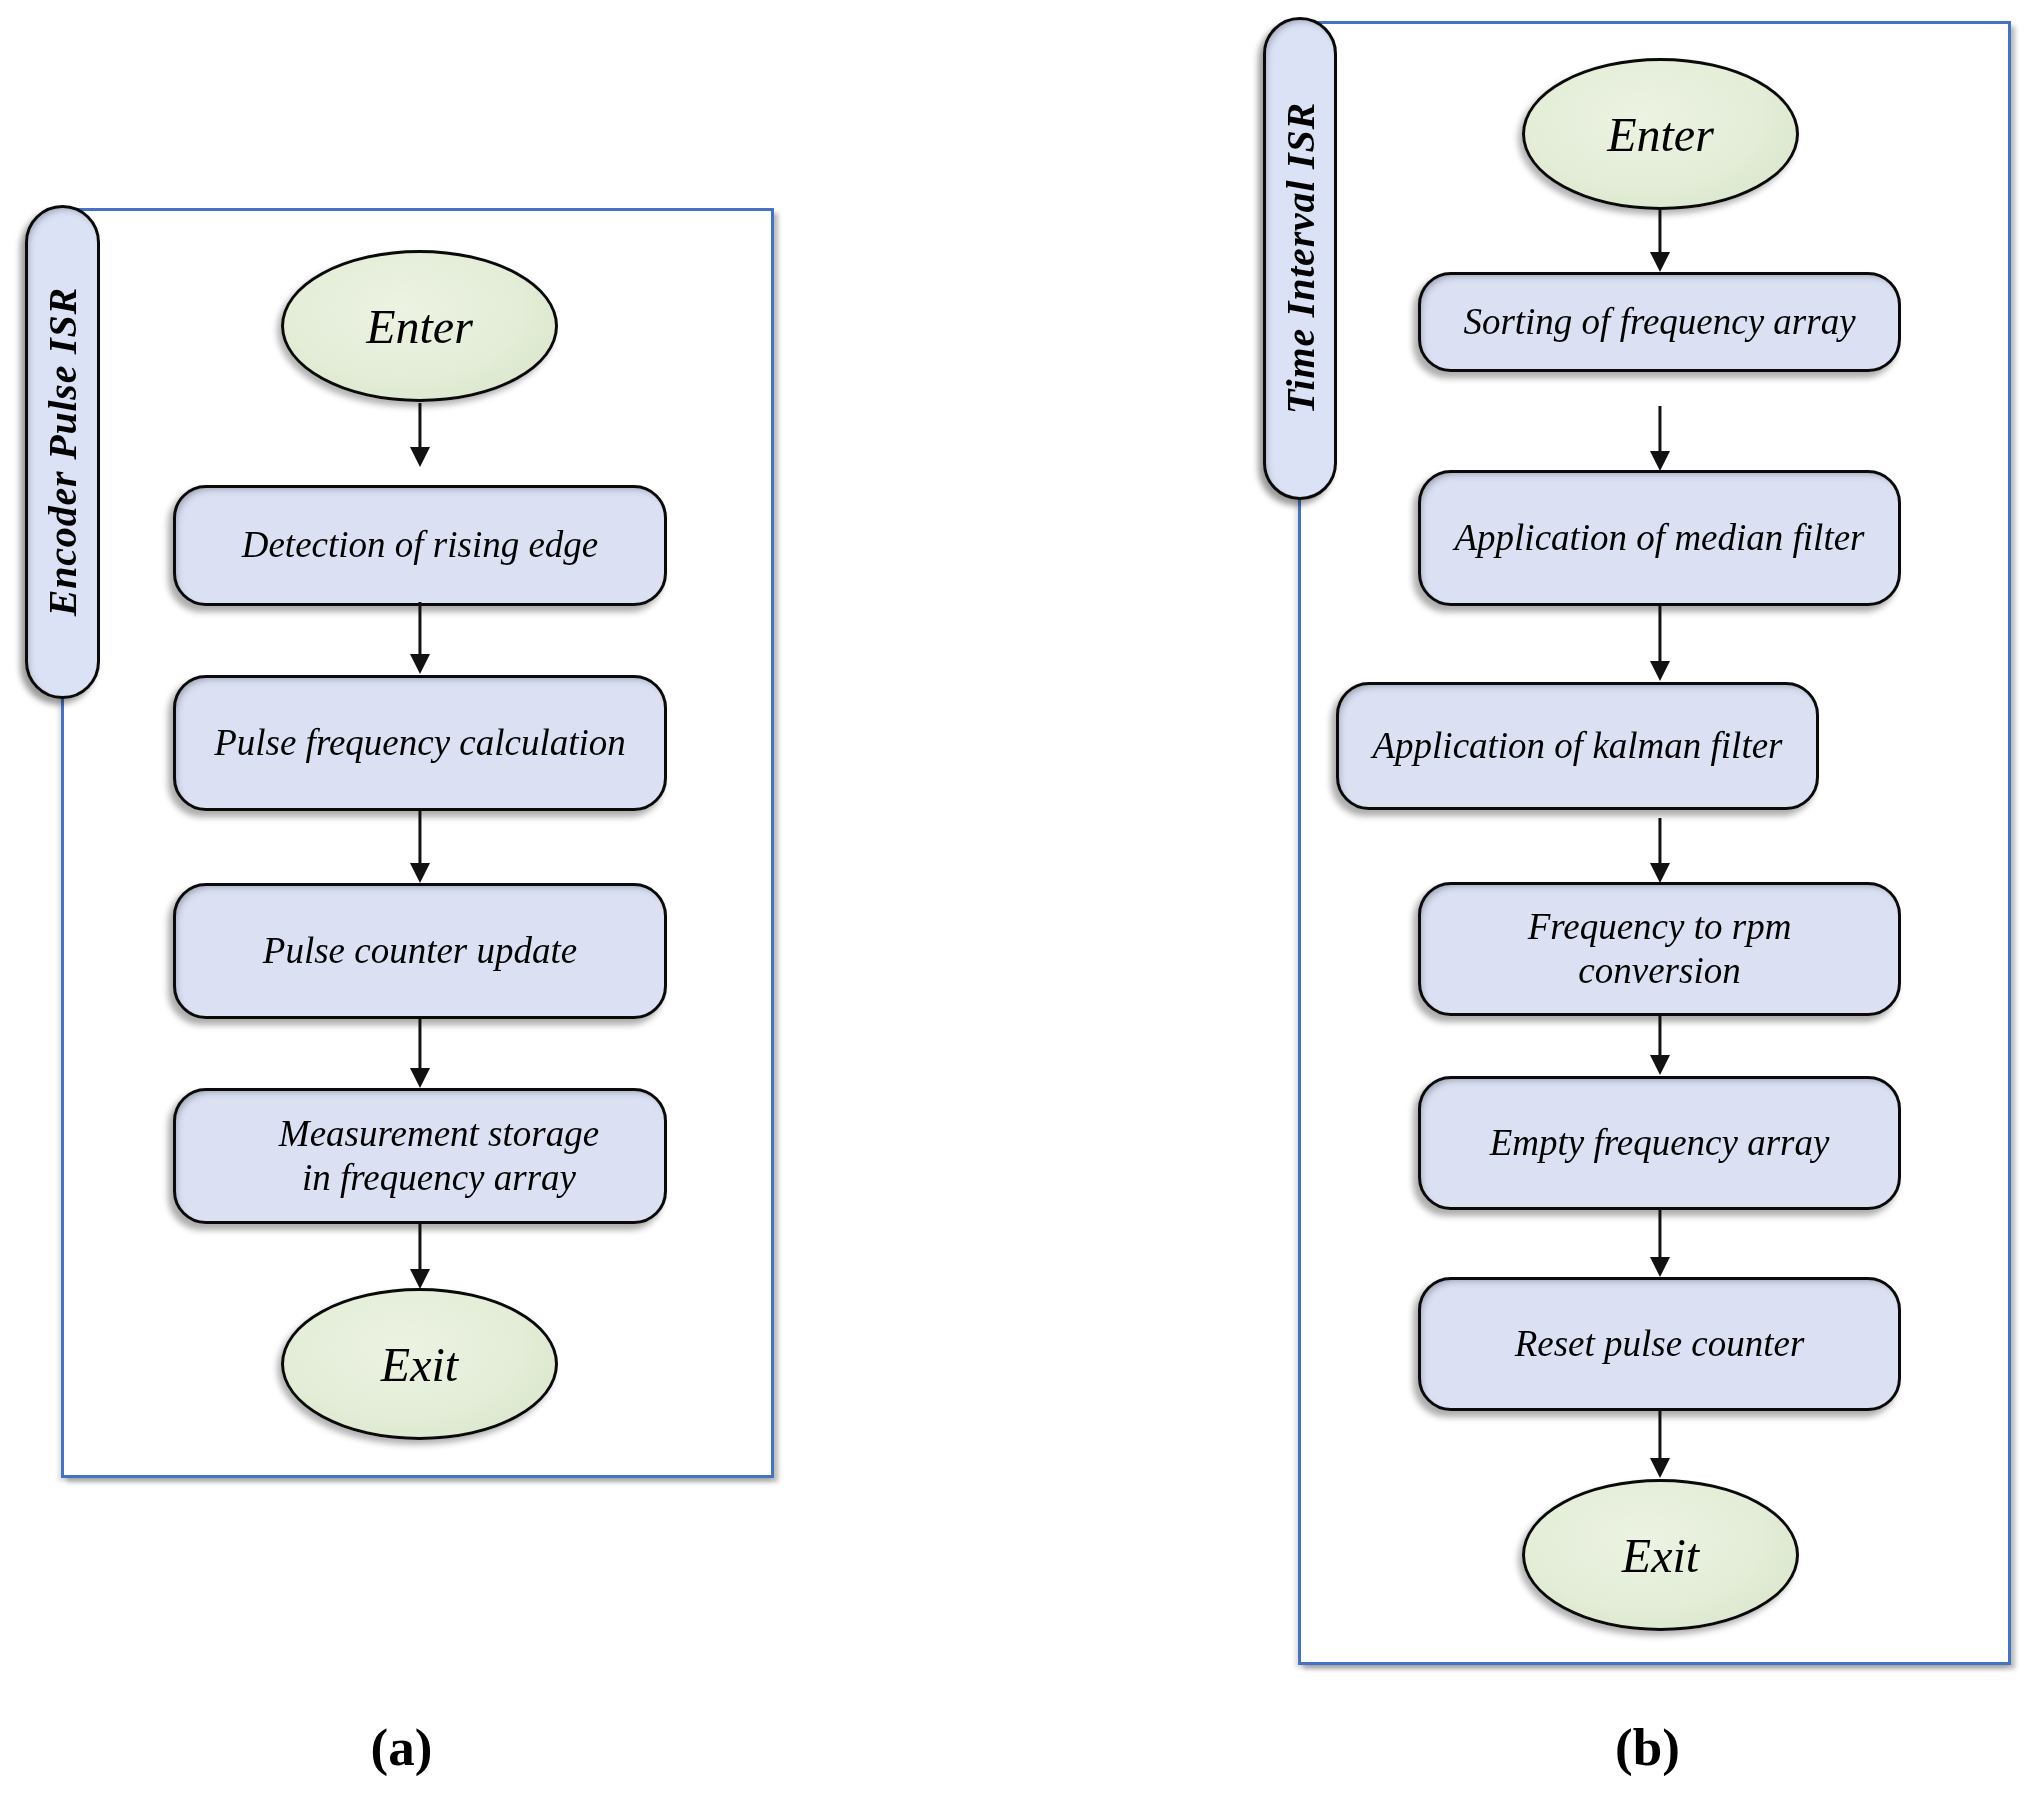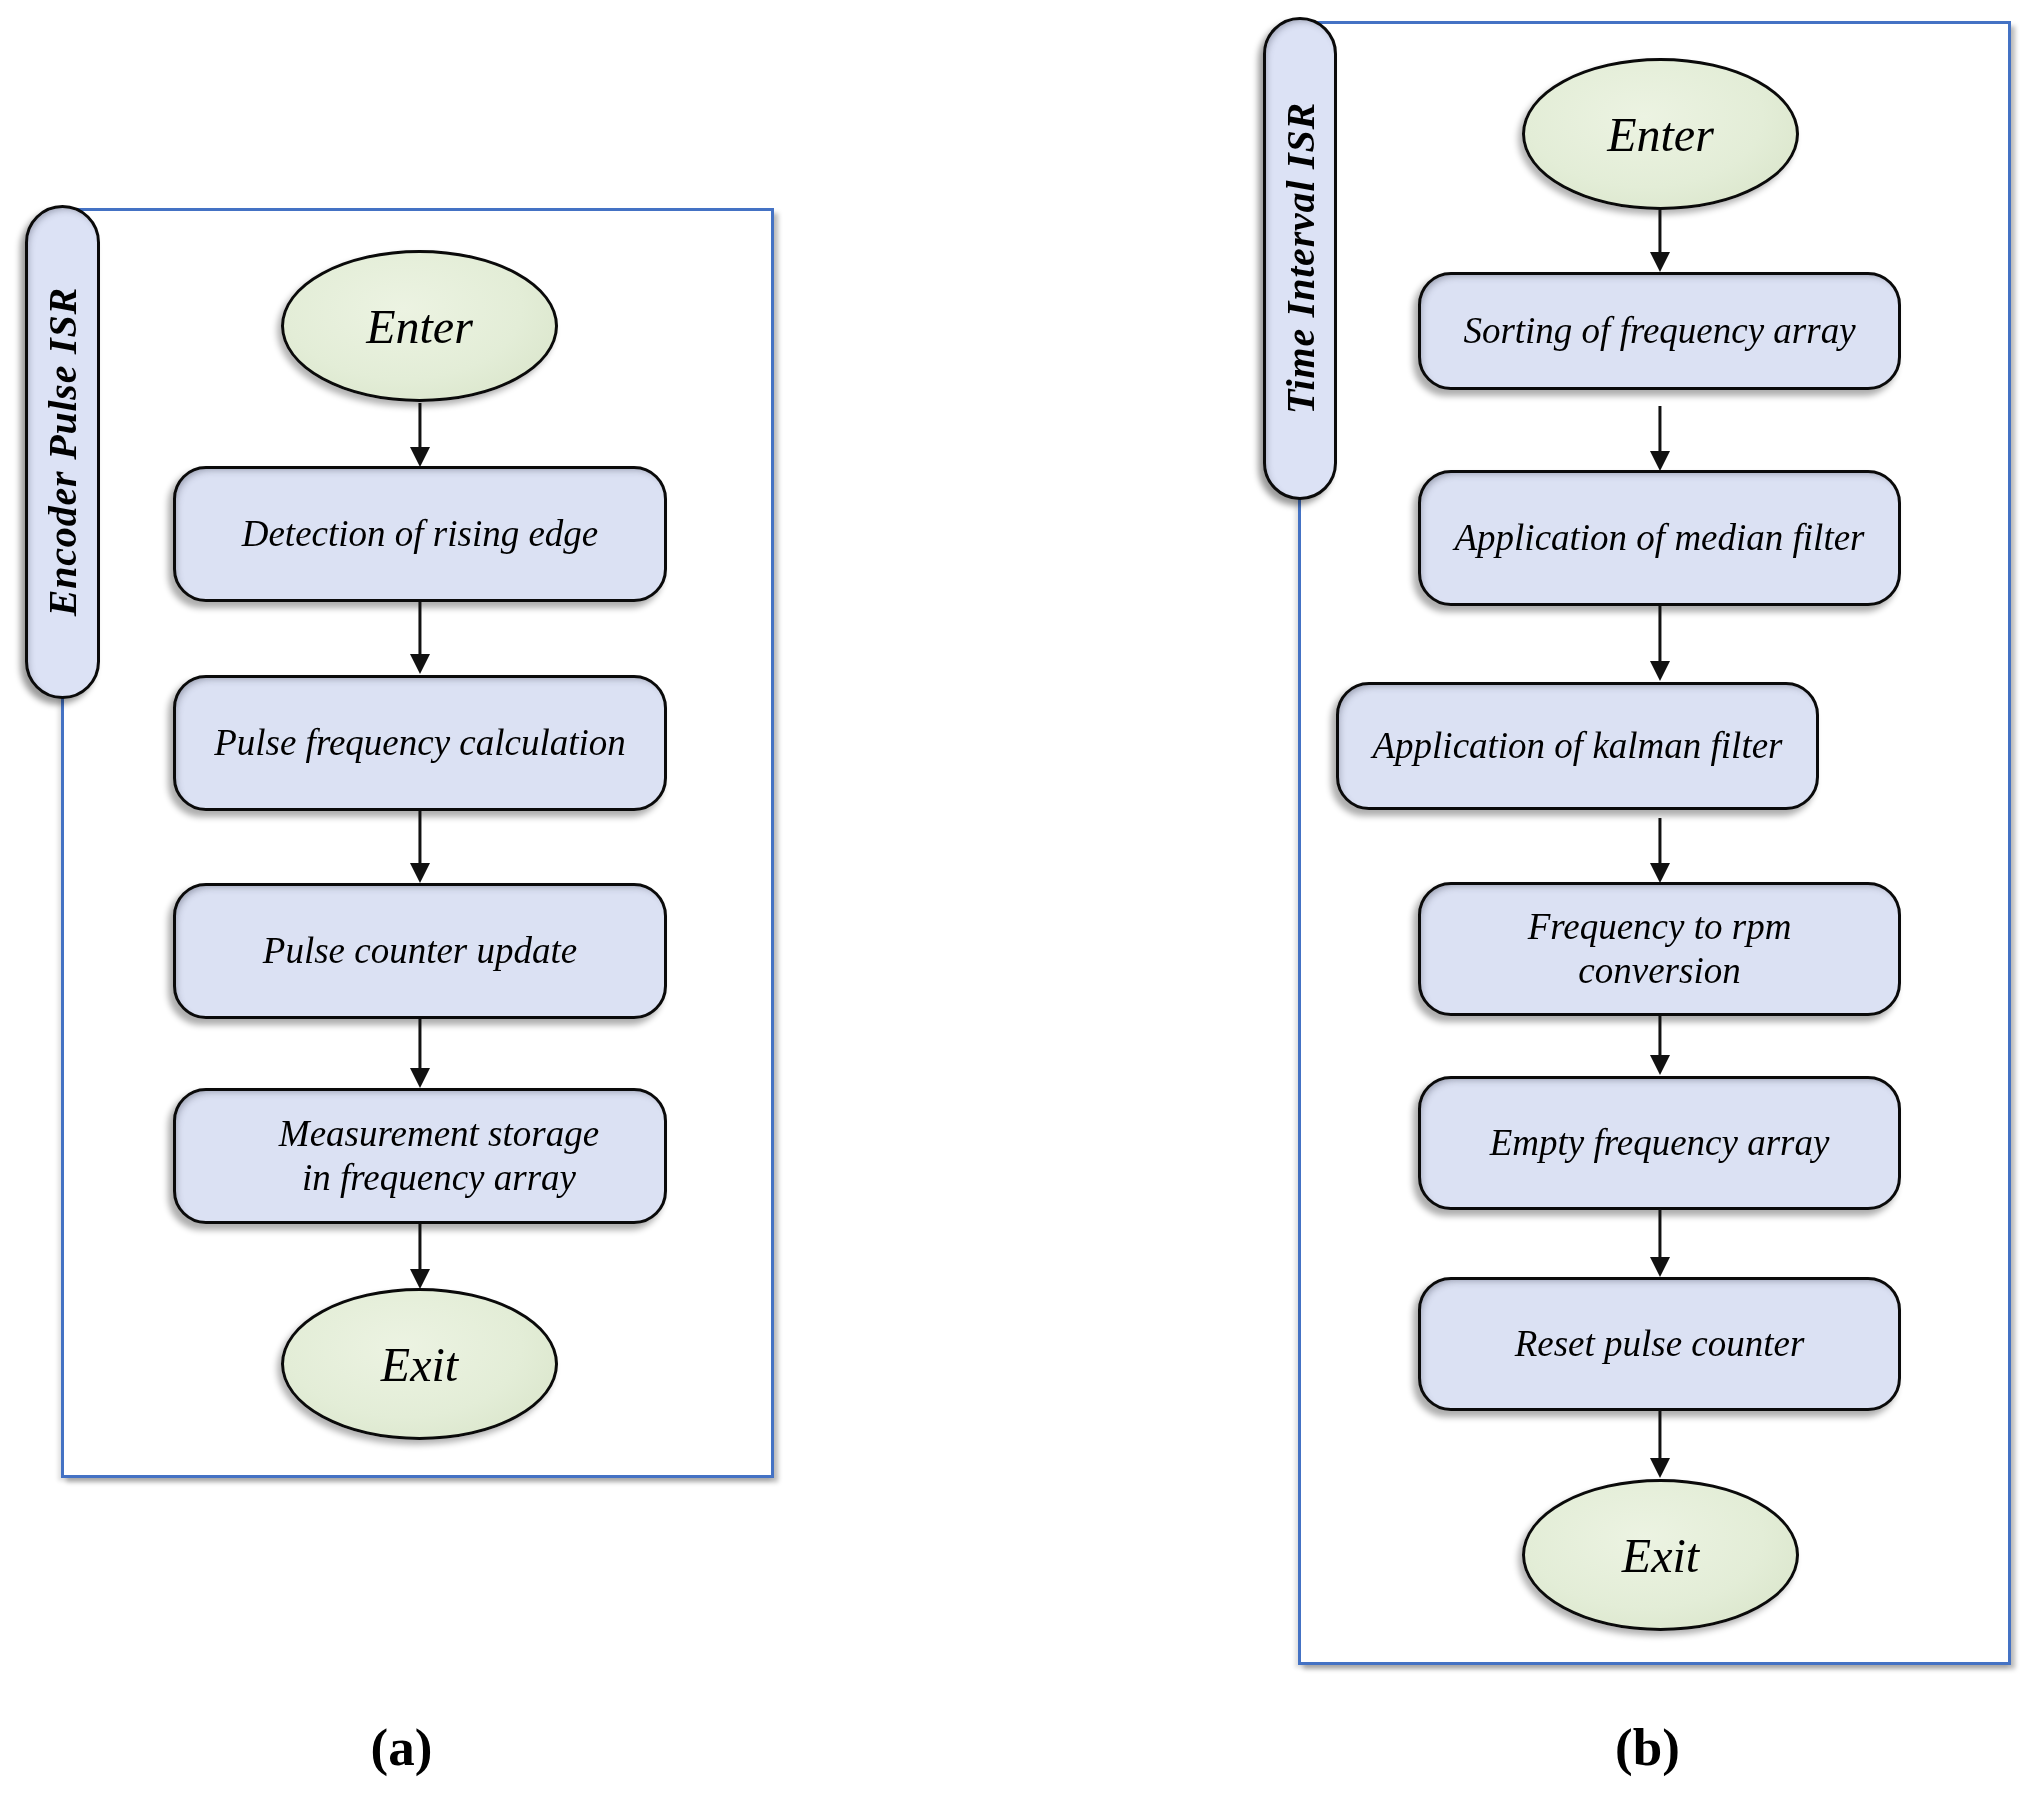--- a/index.html
+++ b/index.html
@@ -115,21 +115,21 @@
     <div class="pill" style="left:25px; top:205px; width:75px; height:494px;">
       <span>Encoder Pulse ISR</span>
     </div>
 
     <div class="terminal" style="left:281px; top:250px; width:277px; height:152px;">
       <span>Enter</span>
     </div>
 
     <div class="arrow" style="left:408px; top:403px; height:64px;"></div>
 
-    <div class="process" style="left:173px; top:466px; width:494px; height:136px;">
+    <div class="process" style="left:173px; top:485px; width:494px; height:121px;">
       <span>Detection of rising edge</span>
     </div>
 
     <div class="arrow" style="left:408px; top:602px; height:72px;"></div>
 
     <div class="process" style="left:173px; top:675px; width:494px; height:136px;">
       <span>Pulse frequency calculation</span>
     </div>
 
     <div class="arrow" style="left:408px; top:811px; height:72px;"></div>
@@ -160,21 +160,21 @@
     <div class="pill" style="left:1263px; top:17px; width:74px; height:483px;">
       <span>Time Interval ISR</span>
     </div>
 
     <div class="terminal" style="left:1522px; top:58px; width:277px; height:152px;">
       <span>Enter</span>
     </div>
 
     <div class="arrow" style="left:1648px; top:210px; height:62px;"></div>
 
-    <div class="process" style="left:1418px; top:272px; width:483px; height:118px;">
+    <div class="process" style="left:1418px; top:272px; width:483px; height:100px;">
       <span>Sorting of frequency array</span>
     </div>
 
     <div class="arrow" style="left:1648px; top:406px; height:65px;"></div>
 
     <div class="process" style="left:1418px; top:470px; width:483px; height:136px;">
       <span>Application of median filter</span>
     </div>
 
     <div class="arrow" style="left:1648px; top:606px; height:75px;"></div>

